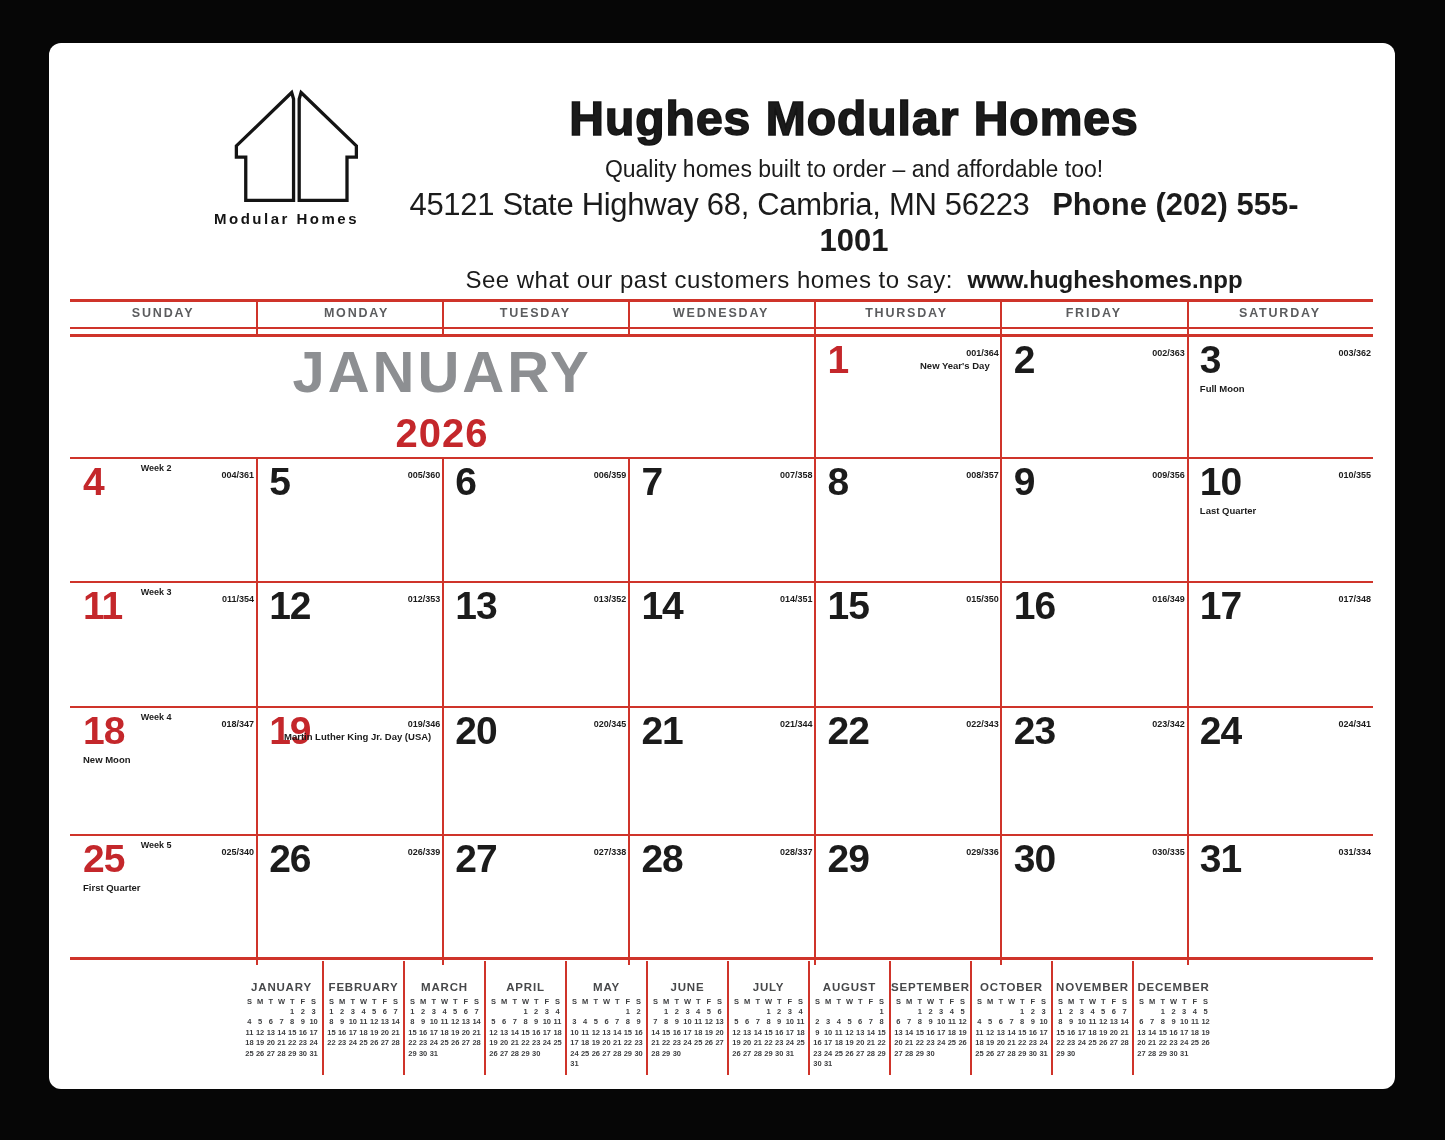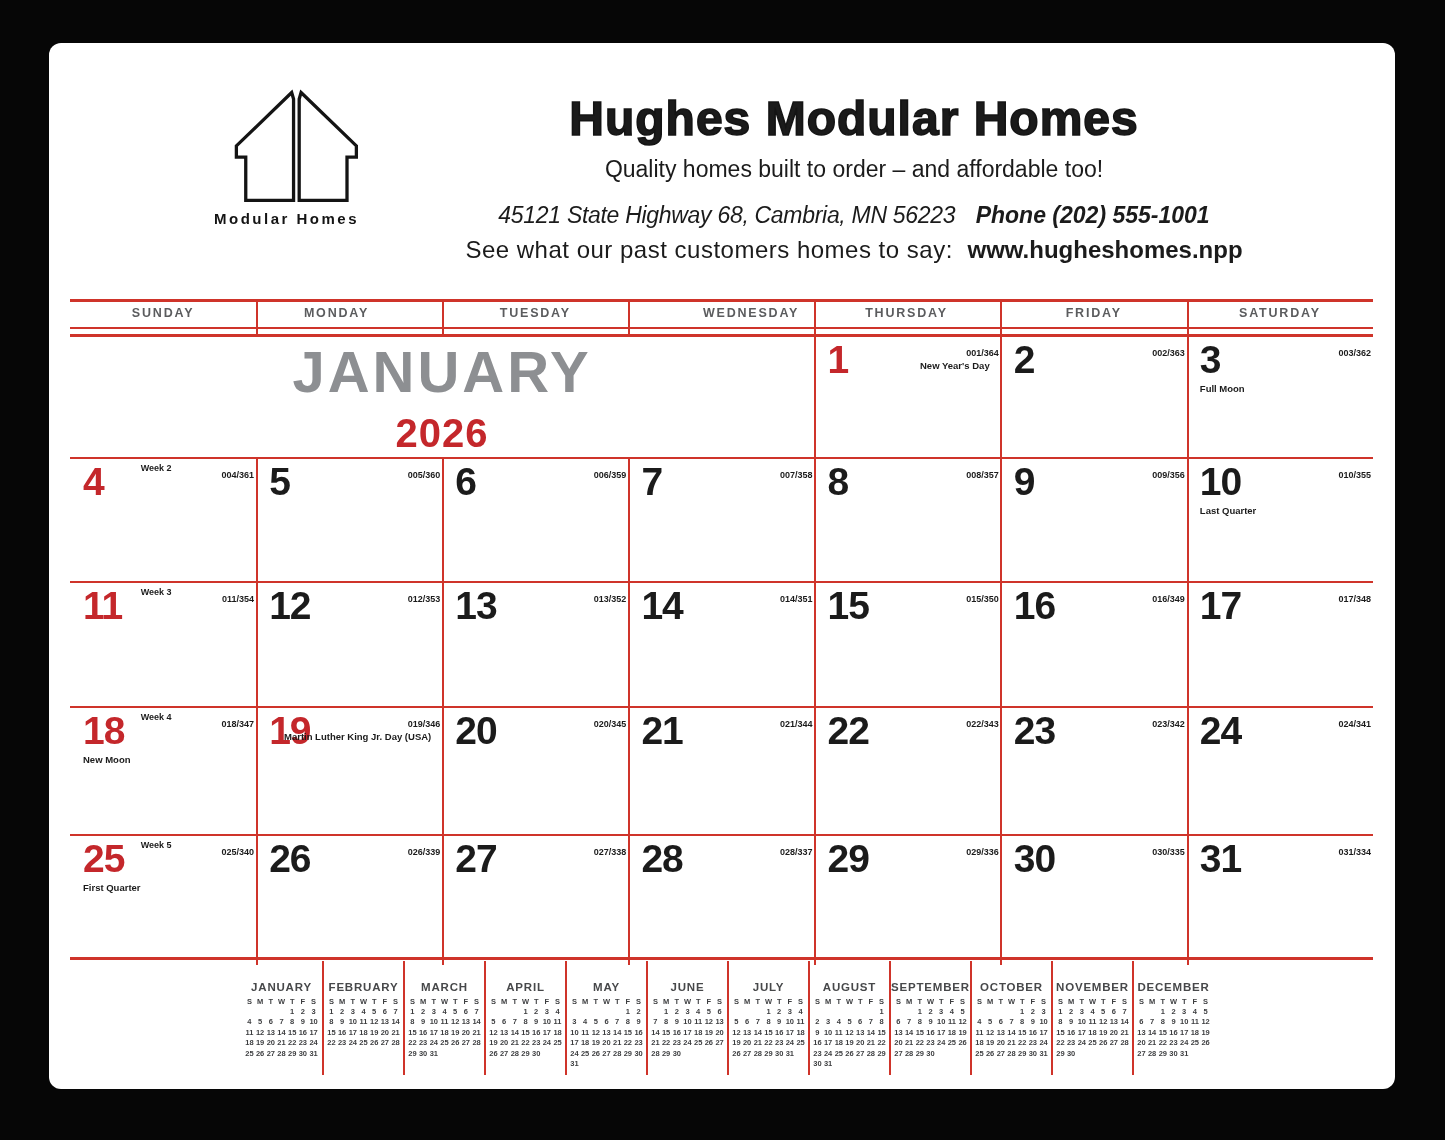--- a/index.html
+++ b/index.html
@@ -12,21 +12,21 @@
   .logo{position:absolute;left:140px;top:40px;width:195px;text-align:center;color:#141414;}
   .logo svg{display:block;margin:0 auto;}
   .logo-word{font-size:42px;font-weight:bold;letter-spacing:1px;line-height:1;margin-top:2px;color:#141414;}
   .logo-word .hollow{color:#fff;-webkit-text-stroke:2px #141414;}
   @supports not (-webkit-text-stroke: 1px black){ .logo-word .hollow{color:#141414;} }
   .logo-sub{font-size:15px;font-weight:bold;letter-spacing:2.5px;margin-top:3px;color:#141414;}
 
   .head-text{position:absolute;left:340px;top:52px;width:930px;text-align:center;color:#1b1b1b;}
   .company-name{font-size:48px;line-height:1;font-weight:bold;letter-spacing:1px;-webkit-text-stroke:1.6px #141414;margin:0;}
   .tagline{font-size:23px;margin-top:13px;font-weight:500;}
-  .addr-line{font-size:23px;margin-top:19px;font-style:italic;}
+  .addr-line{font-size:31px;margin-top:4px;}
   .addr-line .addr{font-weight:400;letter-spacing:-0.3px;}
   .addr-line .phone{font-weight:bold;margin-left:14px;}
   .cta-line{font-size:24px;margin-top:7px;}
   .cta-line .cta{font-weight:400;letter-spacing:0.5px;}
   .cta-line .site{font-weight:bold;margin-left:8px;}
 
   
   .gline{position:absolute;background:var(--line-red,#cf342a);}
 
   
@@ -100,23 +100,23 @@
         <div class="gline" style="left: 207px; top: 414px; width: 2px; height: 508px;"></div>
         <div class="gline" style="left: 393px; top: 414px; width: 2px; height: 508px;"></div>
         <div class="gline" style="left: 579px; top: 414px; width: 2px; height: 508px;"></div>
         <div class="gline" style="left: 765px; top: 256px; width: 2px; height: 666px;"></div>
         <div class="gline" style="left: 951px; top: 256px; width: 2px; height: 666px;"></div>
         <div class="gline" style="left: 1138px; top: 256px; width: 2px; height: 666px;"></div>
       </div>
 
     <div id="weekday-row">
         <div class="wd-cell" style="left: 21px; width: 186.14px;">SUNDAY</div>
-        <div class="wd-cell" style="left: 200px; width: 175px;">MONDAY</div>
+        <div class="wd-cell" style="left: 220px; width: 175px;">MONDAY</div>
         <div class="wd-cell" style="left: 393.28px; width: 186.14px;">TUESDAY</div>
-        <div class="wd-cell" style="left: 609px; width: 186.14px;">WEDNESDAY</div>
+        <div class="wd-cell" style="left: 579px; width: 186.14px;">WEDNESDAY</div>
         <div class="wd-cell" style="left: 765.56px; width: 184px;">THURSDAY</div>
         <div class="wd-cell" style="left: 951.7px; width: 186.14px;">FRIDAY</div>
         <div class="wd-cell" style="left: 1137.84px; width: 186.14px;">SATURDAY</div>
       </div>
 
     <div class="month-title-block">
       <div class="month-title">JANUARY</div>
       <div class="month-year">2026</div>
     </div>
 

